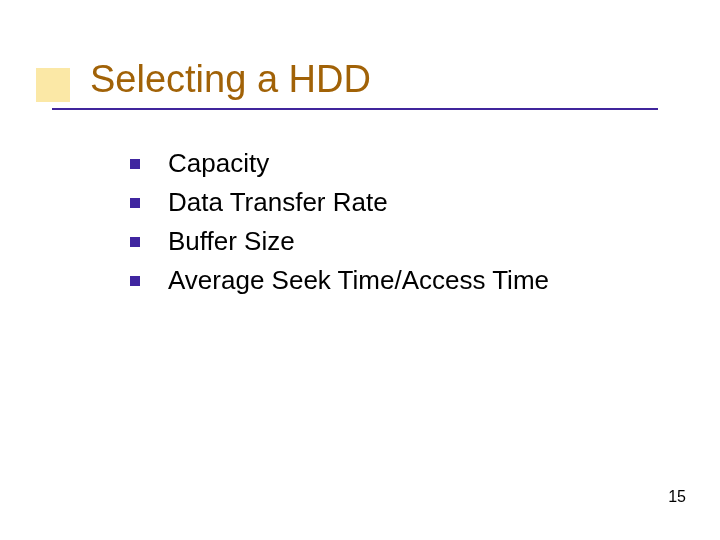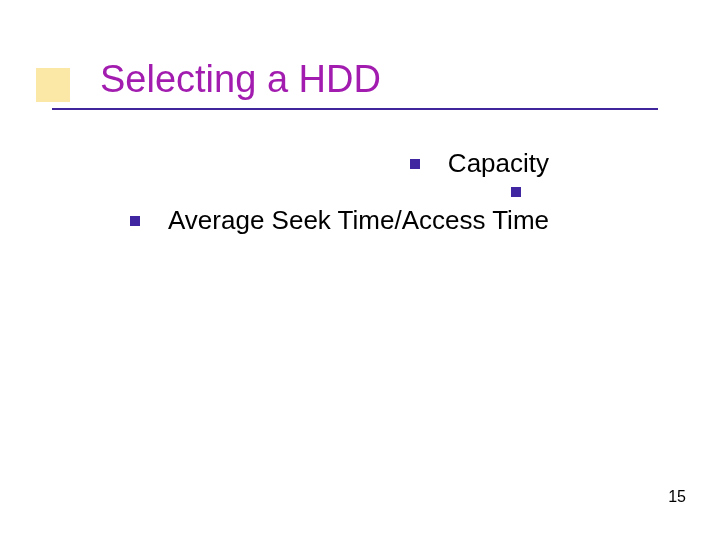--- a/index.html
+++ b/index.html
@@ -21,45 +21,44 @@
 .accent-box {
   position: absolute;
   left: 36px;
   top: 10px;
   width: 34px;
   height: 34px;
   background: #fbe8a6;
 }
 .title {
   position: absolute;
-  left: 100px;
+  left: 90px;
   top: 0;
   font-size: 38px;
-  color: #a21caf;
+  color: #a16207;
   font-weight: 400;
   white-space: nowrap;
 }
 .underline {
   position: absolute;
   left: 52px;
   top: 50px;
   width: 606px;
   height: 2px;
   background: #40259c;
 }
 .bullets {
   position: absolute;
   left: 130px;
   top: 148px;
 }
 .bullet-row {
   display: flex;
   align-items: center;
   margin-bottom: 8px;
-  justify-content: flex-end;
 }
 .sq {
   width: 10px;
   height: 10px;
   background: #4026a0;
   margin-right: 28px;
   flex: none;
 }
 .label {
   font-size: 26px;
@@ -83,20 +82,25 @@
   <div class="underline"></div>
 </div>
 
 <div class="bullets">
   <div class="bullet-row">
     <div class="sq"></div>
     <div class="label">Capacity</div>
   </div>
   <div class="bullet-row">
     <div class="sq"></div>
+    <div class="label">Data Transfer Rate</div>
+  </div>
+  <div class="bullet-row">
+    <div class="sq"></div>
+    <div class="label">Buffer Size</div>
   </div>
   <div class="bullet-row">
     <div class="sq"></div>
     <div class="label">Average Seek Time/Access Time</div>
   </div>
 </div>
 
 <div class="page-num">15</div>
 
 </body></html>

